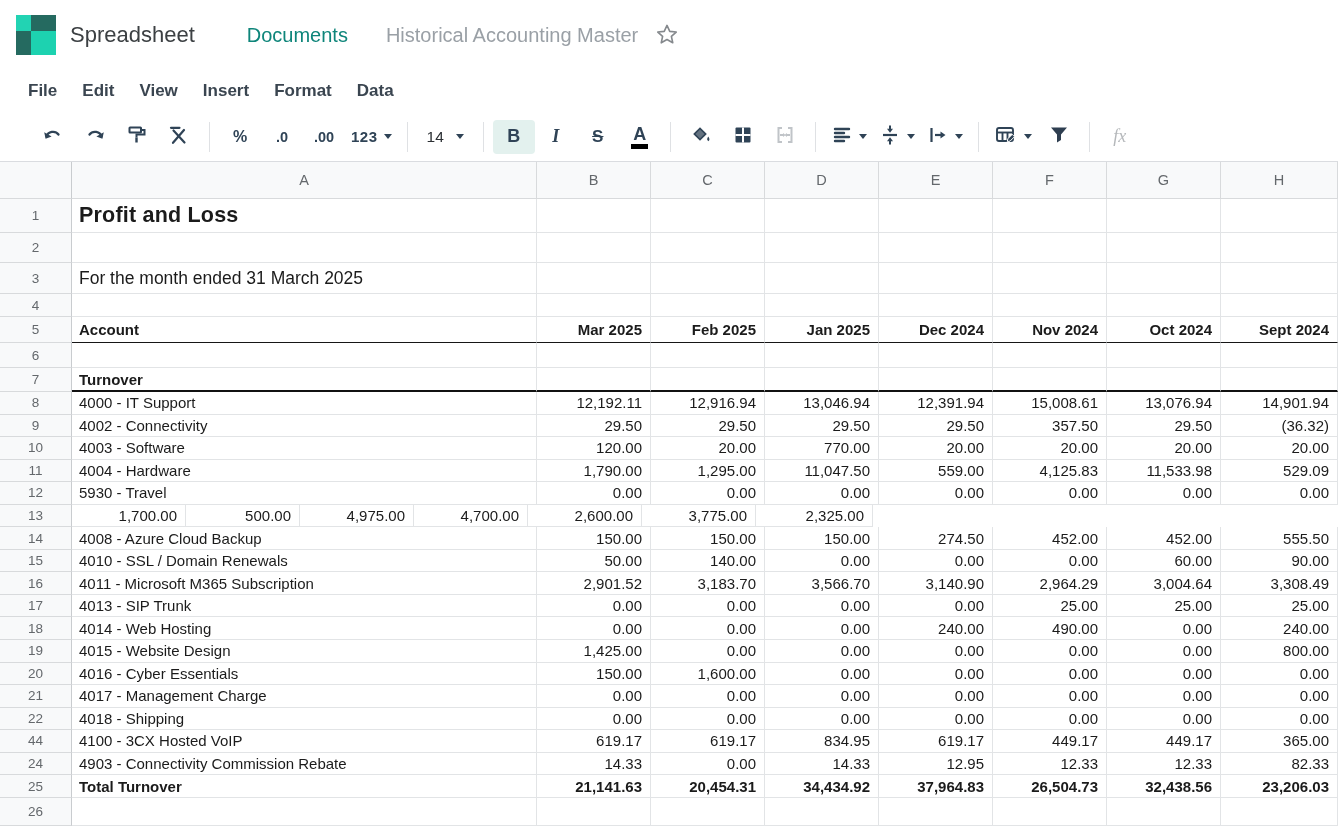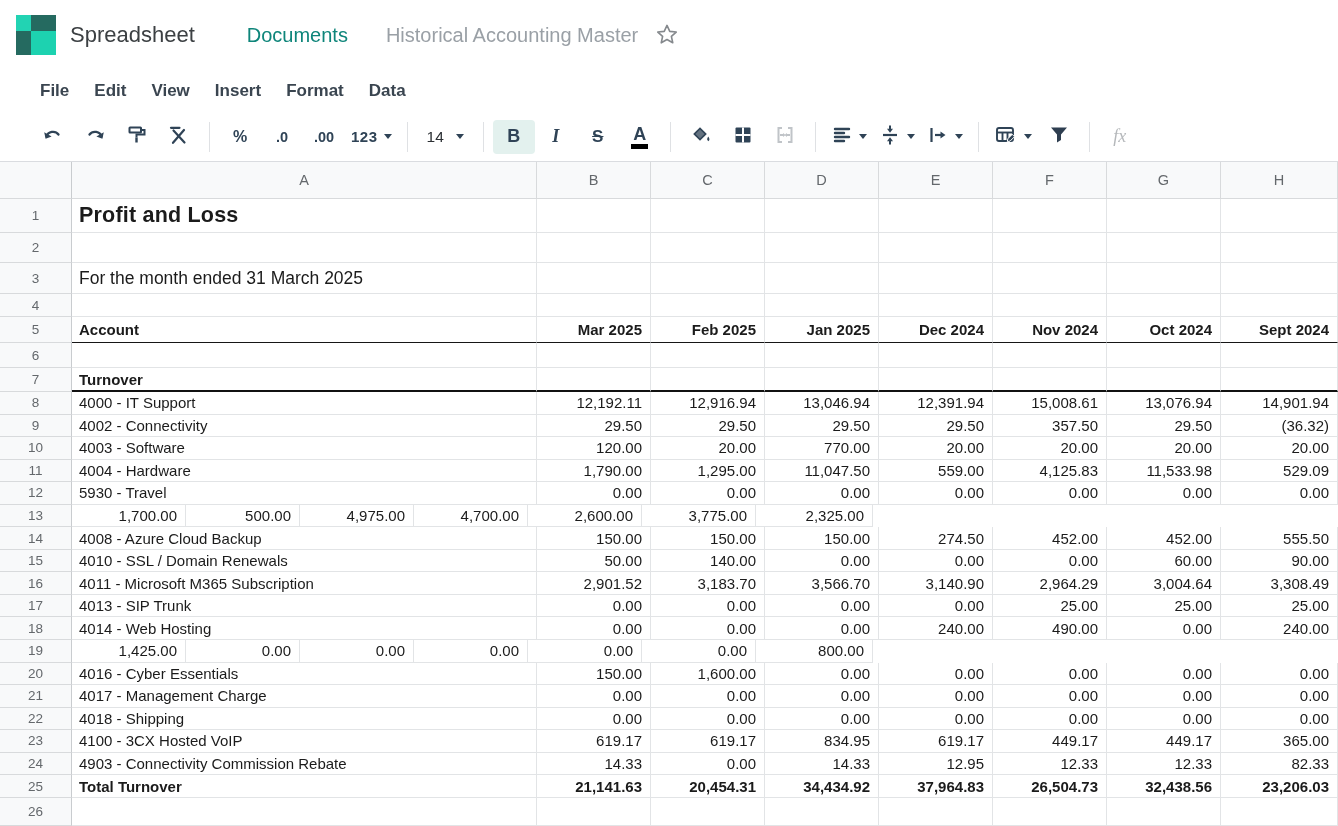--- a/index.html
+++ b/index.html
@@ -24,21 +24,21 @@
   .logo .q1{background:#22d3b3;}
   .logo .q2{background:#256a60;}
   .logo .q3{background:#256a60;}
   .logo .q4{background:#1dd2b0;}
   .app-name{font-size:22px;color:#3c4043;margin-left:14px;}
   .nav-docs{font-size:20px;color:var(--teal);margin-left:52px;cursor:pointer;text-decoration:none;}
   .doc-title{font-size:20px;color:#9aa0a6;margin-left:38px;cursor:pointer;}
   .star-btn{margin-left:16px;display:flex;align-items:center;cursor:pointer;}
 
   
-  .menubar{height:42px;display:flex;align-items:center;padding-left:40px;gap:25px;}
+  .menubar{height:42px;display:flex;align-items:center;padding-left:28px;gap:25px;}
   .menu-item{font-size:17px;font-weight:600;color:#3a4550;cursor:pointer;}
 
   
   .toolbar{height:49px;display:flex;align-items:center;padding-left:32px;border-bottom:1px solid #dadce0;}
   .tb-btn{display:flex;align-items:center;justify-content:center;min-width:30px;height:34px;padding:0 6px;border-radius:4px;cursor:pointer;color:var(--icon);}
   .tb-btn.active{background:#e3f1ee;}
   .tb-btn .txt{font-size:16px;font-weight:600;color:var(--icon);}
   .tb-btn .txt-sm{font-size:14.5px;font-weight:600;color:var(--icon);}
   .tb-btn .txt-bold{font-size:15px;font-weight:800;color:var(--icon);letter-spacing:.5px;}
   .caret{width:0;height:0;border-left:4.5px solid transparent;border-right:4.5px solid transparent;border-top:5.5px solid var(--icon);margin-left:6px;}
@@ -473,20 +473,21 @@
         <div class="cell c-num" style="width: 114px;">0.00</div>
         <div class="cell c-num" style="width: 114px;">0.00</div>
         <div class="cell c-num" style="width: 114px;">0.00</div>
         <div class="cell c-num" style="width: 114px;">240.00</div>
         <div class="cell c-num" style="width: 114px;">490.00</div>
         <div class="cell c-num" style="width: 114px;">0.00</div>
         <div class="cell c-num" style="width: 117px;">240.00</div>
       </div>
       <div class="sheet-row" style="height: 22.55px;">
         <div class="rowhdr">19</div>
+        <div class="cell" style="width: 465px;">4015 - Website Design</div>
         <div class="cell c-num" style="width: 114px;">1,425.00</div>
         <div class="cell c-num" style="width: 114px;">0.00</div>
         <div class="cell c-num" style="width: 114px;">0.00</div>
         <div class="cell c-num" style="width: 114px;">0.00</div>
         <div class="cell c-num" style="width: 114px;">0.00</div>
         <div class="cell c-num" style="width: 114px;">0.00</div>
         <div class="cell c-num" style="width: 117px;">800.00</div>
       </div>
       <div class="sheet-row" style="height: 22.55px;">
         <div class="rowhdr">20</div>
@@ -515,21 +516,21 @@
         <div class="cell" style="width: 465px;">4018 - Shipping</div>
         <div class="cell c-num" style="width: 114px;">0.00</div>
         <div class="cell c-num" style="width: 114px;">0.00</div>
         <div class="cell c-num" style="width: 114px;">0.00</div>
         <div class="cell c-num" style="width: 114px;">0.00</div>
         <div class="cell c-num" style="width: 114px;">0.00</div>
         <div class="cell c-num" style="width: 114px;">0.00</div>
         <div class="cell c-num" style="width: 117px;">0.00</div>
       </div>
       <div class="sheet-row" style="height: 22.55px;">
-        <div class="rowhdr">23</div>
+        <div class="rowhdr">44</div>
         <div class="cell" style="width: 465px;">4100 - 3CX Hosted VoIP</div>
         <div class="cell c-num" style="width: 114px;">619.17</div>
         <div class="cell c-num" style="width: 114px;">619.17</div>
         <div class="cell c-num" style="width: 114px; text-align: right;">834.95</div>
         <div class="cell c-num" style="width: 114px;">619.17</div>
         <div class="cell c-num" style="width: 114px;">449.17</div>
         <div class="cell c-num" style="width: 114px;">449.17</div>
         <div class="cell c-num" style="width: 117px;">365.00</div>
       </div>
       <div class="sheet-row" style="height: 22.55px;">

